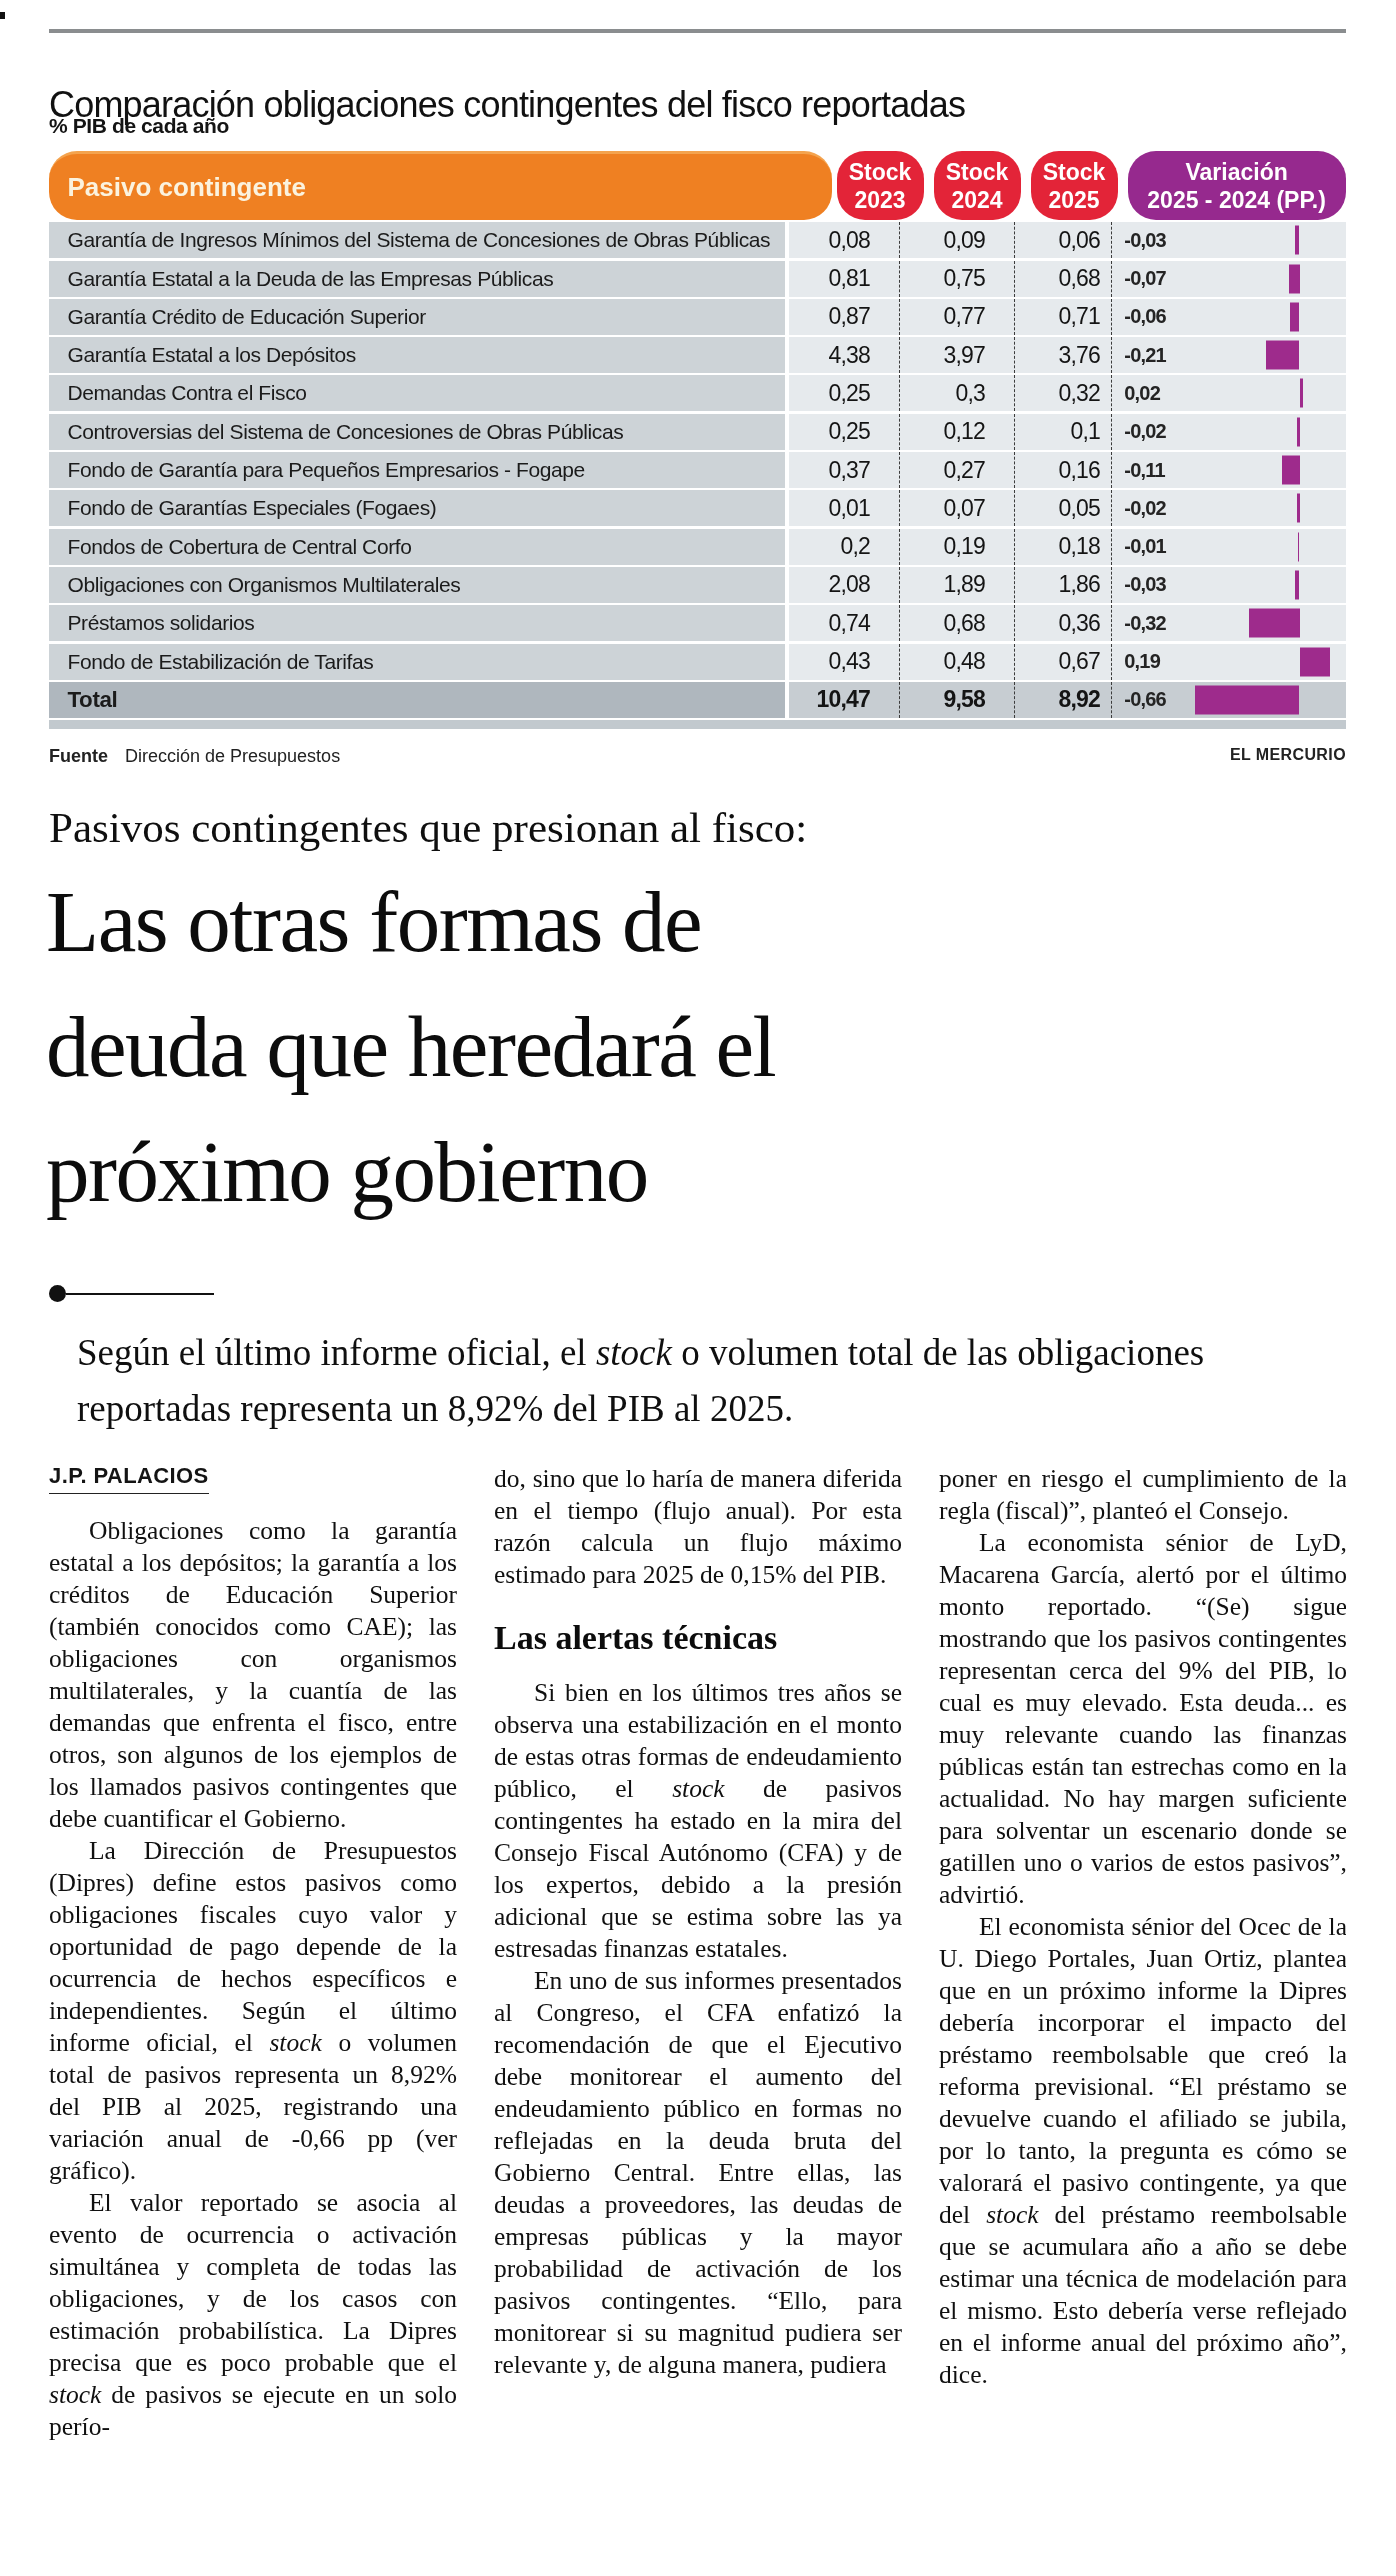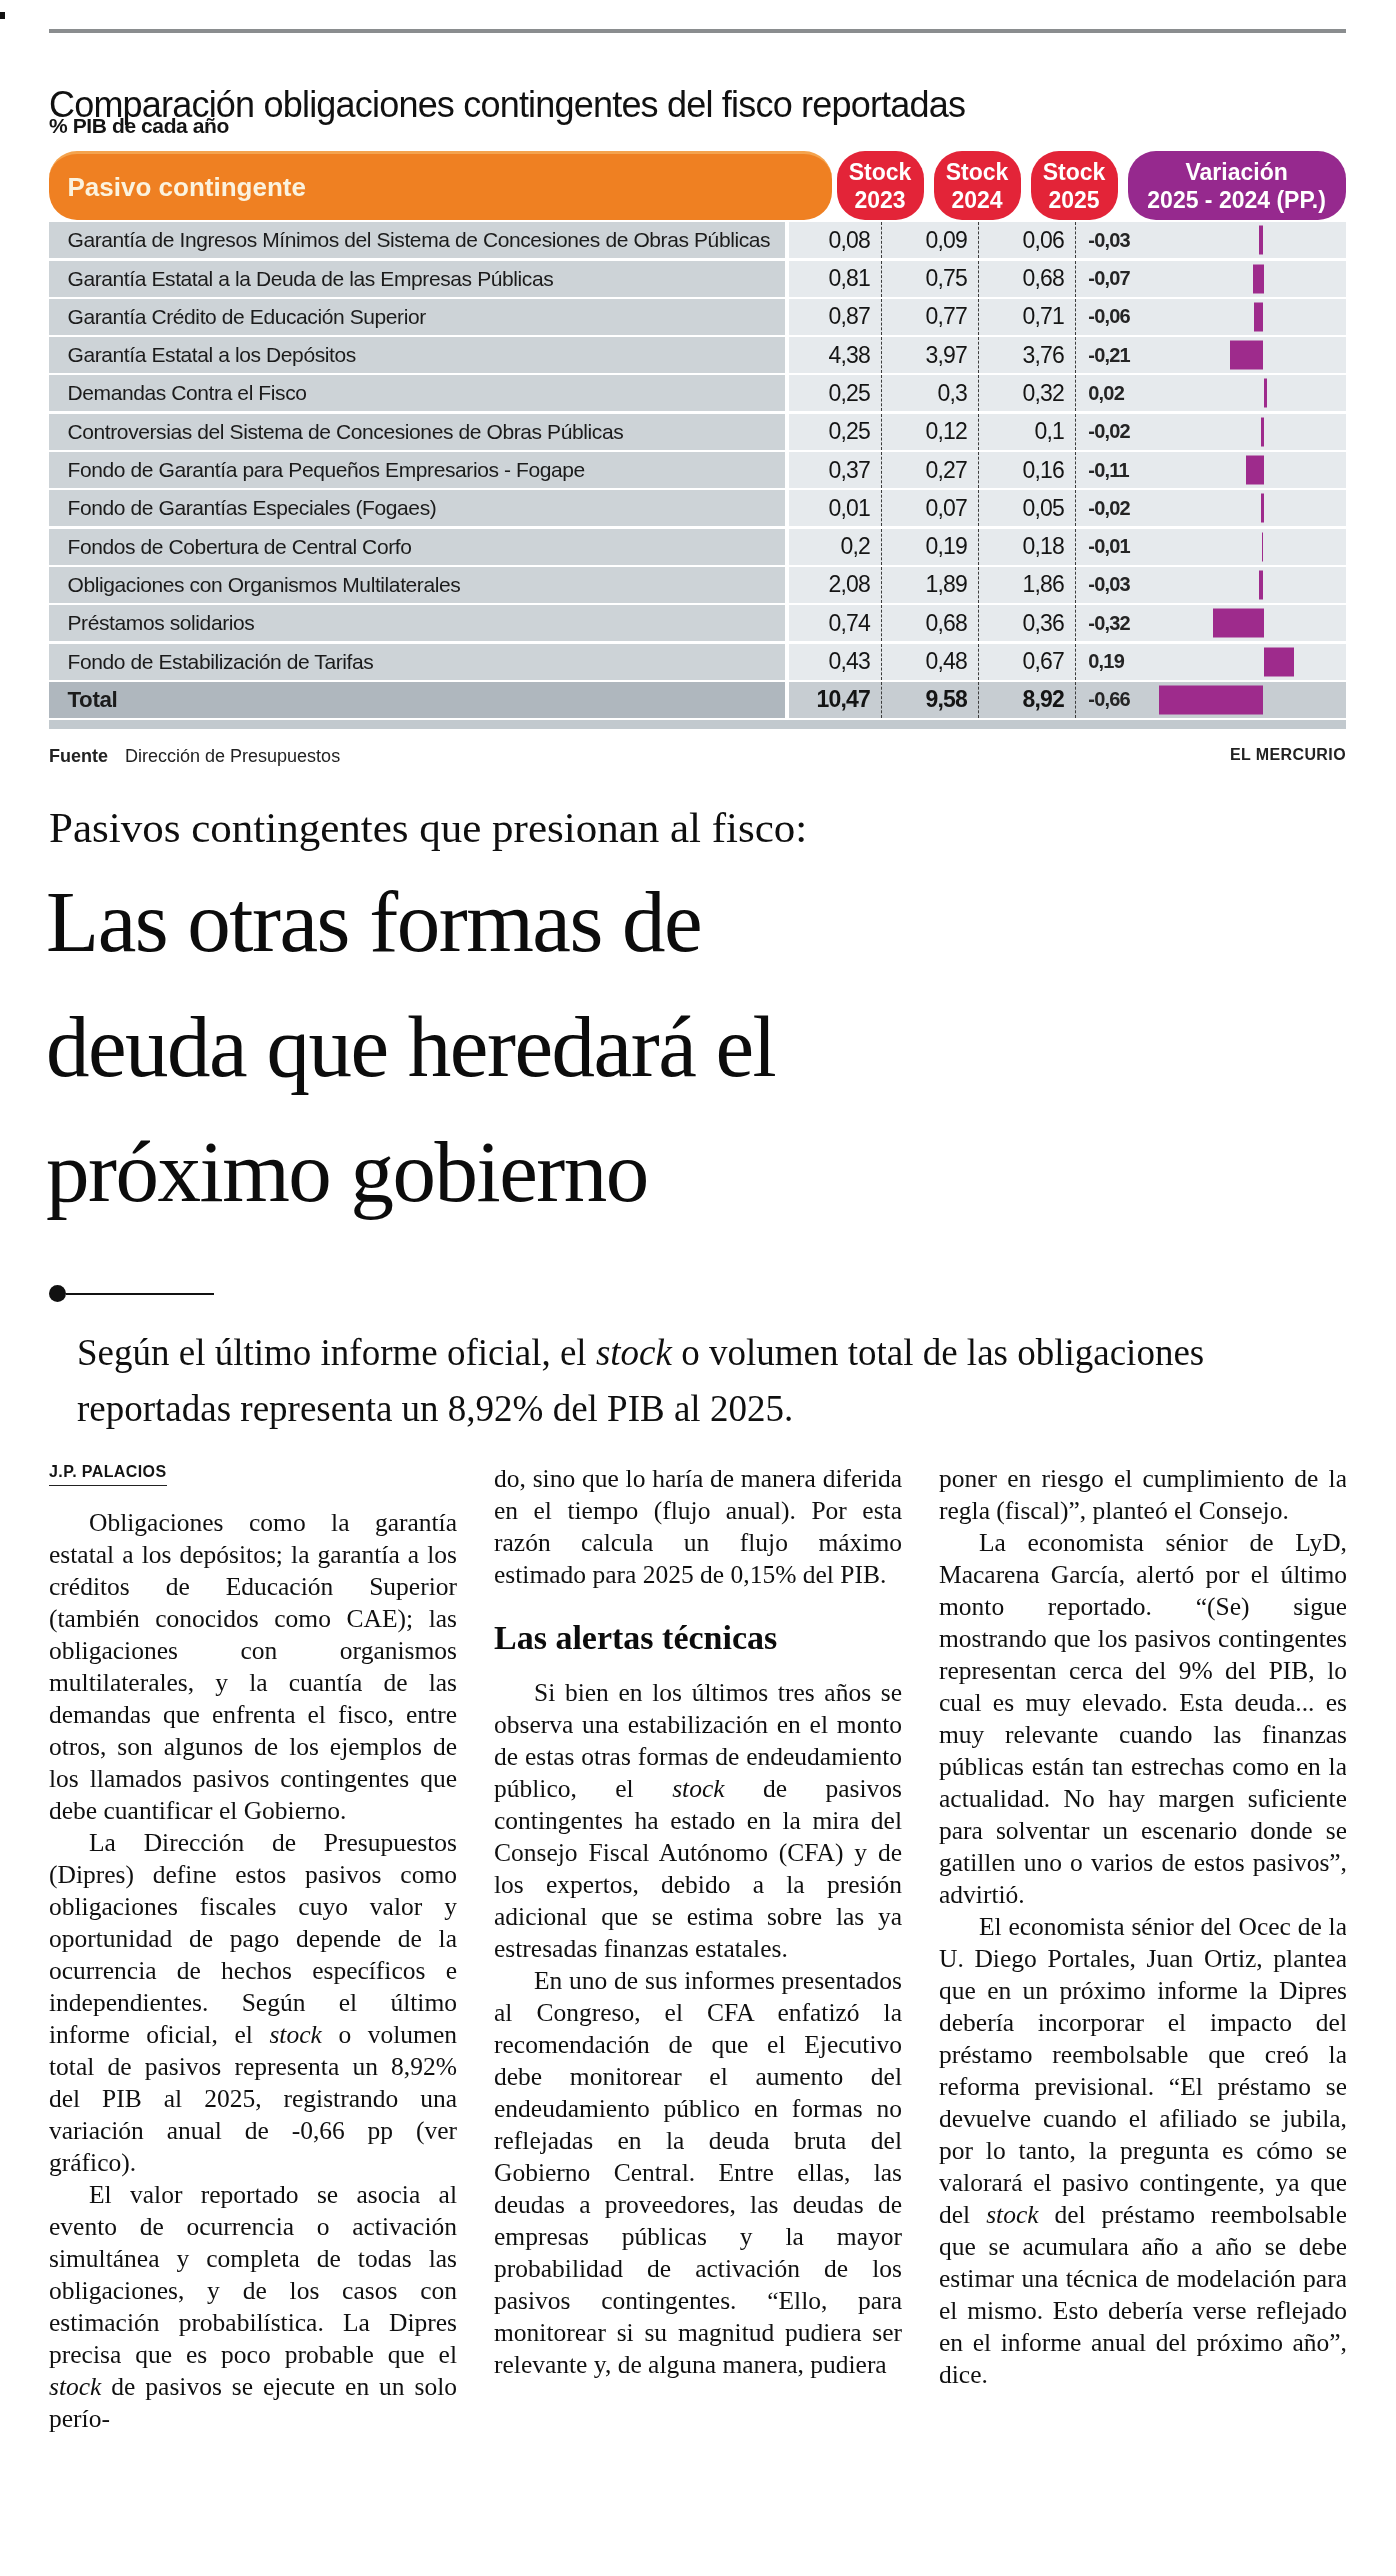--- a/index.html
+++ b/index.html
@@ -26,21 +26,21 @@
   .th-var{width:218px;background:var(--purple);font-size:23px;line-height:28px;white-space:pre-line;}
   .hgap{width:10px;background:#fff;}
   .hgap6{width:4.6px;background:#fff;}
   .trow{display:flex;height:36px;margin-top:2.3px;}
   .c-label{width:783px;background:var(--labelbg);display:flex;align-items:center;padding-left:18.5px;
            font-size:21px;letter-spacing:-0.4px;color:#1b1b1b;white-space:nowrap;}
   .rowgap{width:4.6px;background:#fff;}
   .numarea{width:594px;background:var(--numbg);display:flex;}
   .c-num{display:flex;align-items:center;justify-content:flex-end;font-size:23px;letter-spacing:-0.8px;padding-right:10.8px;}
   .c1{width:92px;}
-  .c2,.c3{width:97px;border-left:1.5px dashed #3c3c3c;}
+  .c2,.c3{width:97px;border-left:1.5px dashed #3c3c3c;margin-left:18px;}
   .c-var{width:223px;border-left:1.5px dashed #3c3c3c;position:relative;display:flex;align-items:center;}
   .var-txt{font-size:20px;font-weight:bold;letter-spacing:-0.8px;padding-left:12.4px;color:#242424;}
   .bar{position:absolute;top:50%;transform:translateY(-50%);height:29px;background:var(--bar);}
   .trow.total .c-label{background:var(--totlabel);font-weight:bold;font-size:22.4px;}
   .trow.total .numarea{background:var(--totnum);}
   .trow.total .c-num{font-weight:bold;}
   .band{height:9.3px;background:var(--band);margin-top:2.3px;}
   .source-line{position:absolute;left:49px;top:746px;width:1297px;font-size:18px;color:#222;}
   .src-label{font-weight:bold;margin-right:17px;}
   .credit{float:right;font-weight:bold;font-size:16px;letter-spacing:0.4px;}
@@ -51,21 +51,21 @@
             font-family:"Liberation Serif",serif;font-weight:normal;
             font-size:87px;line-height:125px;letter-spacing:-1.5px;color:#0c0c0c;white-space:pre-line;}
   .ornament{position:absolute;left:49px;top:1285px;height:17px;}
   .orn-dot{position:absolute;left:0;top:0;width:17px;height:17px;border-radius:50%;background:#111;}
   .orn-line{position:absolute;left:17px;top:7.7px;width:148px;height:2.3px;background:#111;}
   .deck{position:absolute;left:77px;top:1325px;width:1174px;
         font-family:"Liberation Serif",serif;font-size:37px;line-height:56px;color:#0f0f0f;}
   .columns{position:absolute;left:49px;top:1463px;width:1297px;height:1113px;
            display:flex;gap:37px;overflow:hidden;}
   .col{width:408px;flex:0 0 408px;}
-  .byline{display:inline-block;font-family:"Liberation Sans",sans-serif;font-size:16px;font-weight:bold;
+  .byline{display:inline-block;font-family:"Liberation Sans",sans-serif;font-size:22px;font-weight:bold;
           letter-spacing:0.4px;border-bottom:1.5px solid #222;padding-bottom:3.9px;margin-bottom:21.6px;}
   .col p{font-family:Liberation Serif, serif;font-size:25.5px;line-height:32px;text-align:justify;color:#101010;}
   .col p.p-start{text-indent:40px;}
   .col h3{font-family:"Liberation Serif",serif;font-size:34px;margin:28px 0 20px 0;color:#0c0c0c;}
   .col em{font-style:italic;}
 </style>
 </head>
 <body>
 
 <div class="edge-mark"></div>

